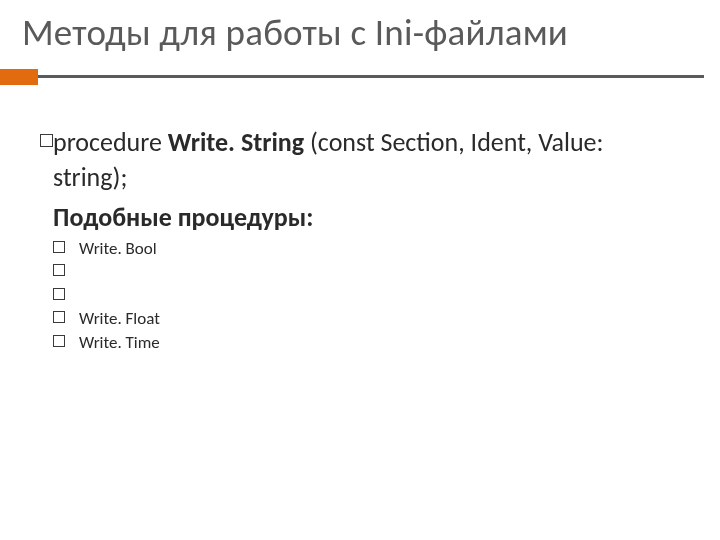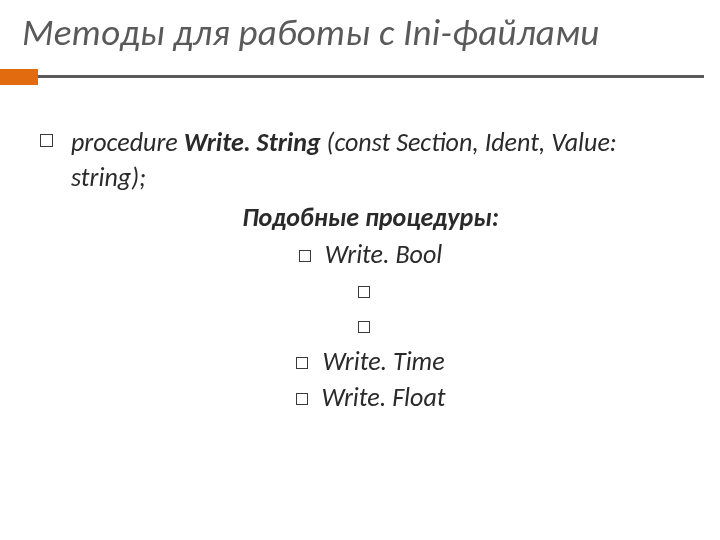--- a/index.html
+++ b/index.html
@@ -1,15 +1,15 @@
 <!DOCTYPE html>
 <html><head>
 <meta charset="utf-8">
 <style>
-  * { margin: 0; padding: 0; box-sizing: border-box; font-style: italic; }
+  * { margin: 0; padding: 0; box-sizing: border-box; }
   body {
     width: 720px;
     height: 540px;
     background: #ffffff;
     font-family: Calibri, "Segoe UI", Arial, sans-serif;
     color: #3a3a3a;
     overflow: hidden;
   }
   .title-wrap {
     padding: 10px 22px 8px 22px;
@@ -40,42 +40,42 @@
     top: 6px;
     height: 3px;
     background: #5a5a5a;
   }
   .content {
     padding: 50px 50px 0 40px;
     font-size: 26px;
     line-height: 1.33;
     color: #2a2a2a;
   }
-  .main-item { display: flex; gap: 18px; }
+  .main-item { display: flex; }
   .box {
     display: inline-block;
     width: 13px;
     height: 13px;
     border: 1.5px solid #3a3a3a;
     flex: 0 0 auto;
     margin-top: 9px;
   }
   .main-text { flex: 1; }
   .bold { font-weight: 700; }
   .sublist {
     margin-top: 6px;
-    text-align: center;
+    text-align: left;
   }
   .sub-heading {
     font-weight: 700;
     font-size: 26px;
     margin-bottom: 2px;
   }
   .sub-line {
-    font-size: 26px;
+    font-size: 17px;
     line-height: 1.38;
   }
   .sbox {
     display: inline-block;
     width: 12px;
     height: 12px;
     border: 1.4px solid #3a3a3a;
     margin-right: 14px;
     vertical-align: 1px;
   }
@@ -94,18 +94,18 @@
 <div class="content">
   <div class="main-item">
     <span class="box"></span>
     <div class="main-text">
       <span>procedure </span><span class="bold">Write. String</span><span> (const Section, Ident, Value: string);</span>
       <div class="sublist">
         <div class="sub-heading">Подобные процедуры:</div>
         <div class="sub-line"><span class="sbox"></span><span>Write. Bool</span></div>
         <div class="sub-line"><span class="sbox"></span></div>
         <div class="sub-line"><span class="sbox"></span></div>
+        <div class="sub-line"><span class="sbox"></span><span>Write. Float</span></div>
         <div class="sub-line"><span class="sbox"></span><span>Write. Time</span></div>
-        <div class="sub-line"><span class="sbox"></span><span>Write. Float</span></div>
       </div>
     </div>
   </div>
 </div>
 
 </body></html>

